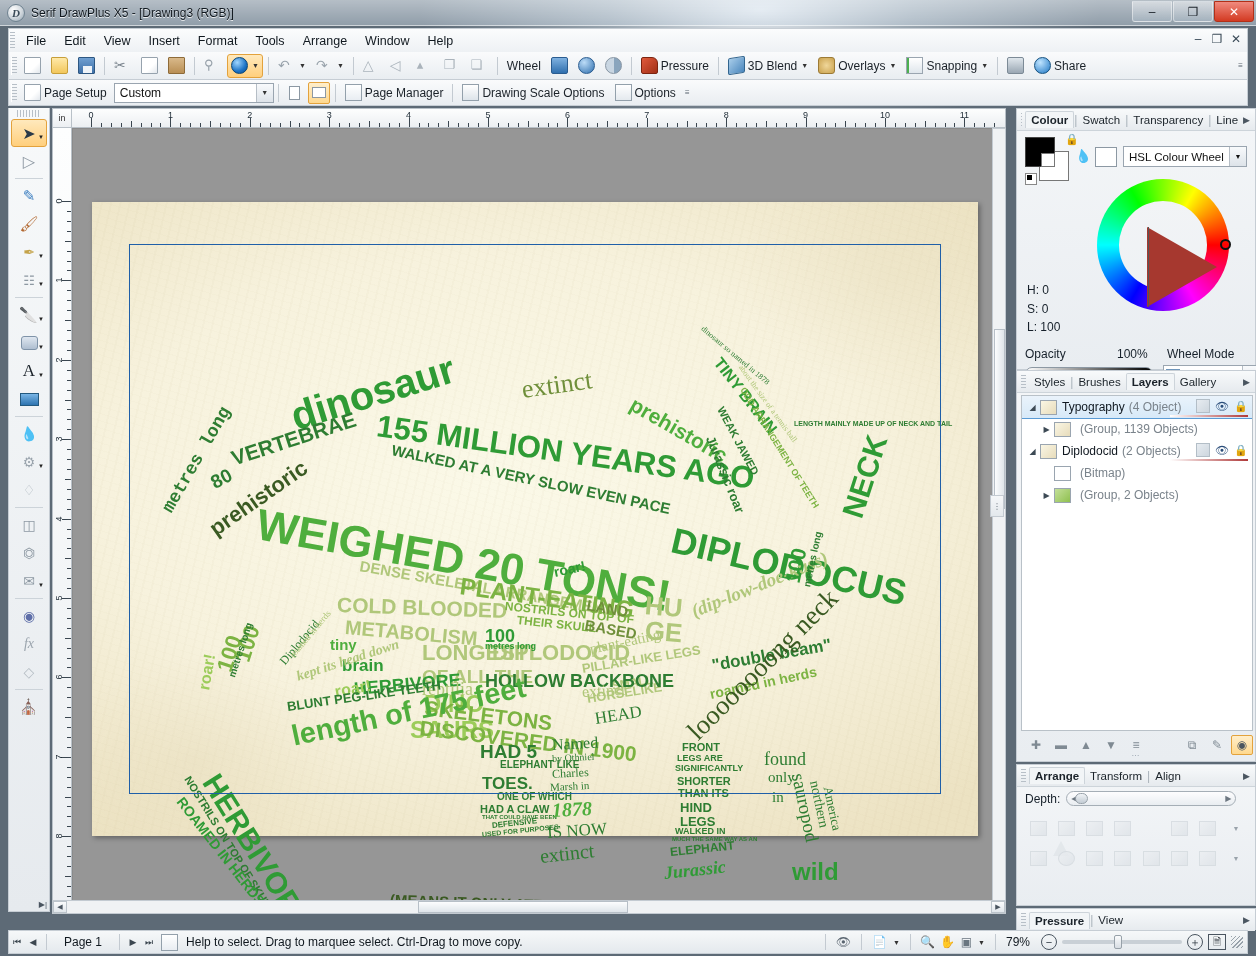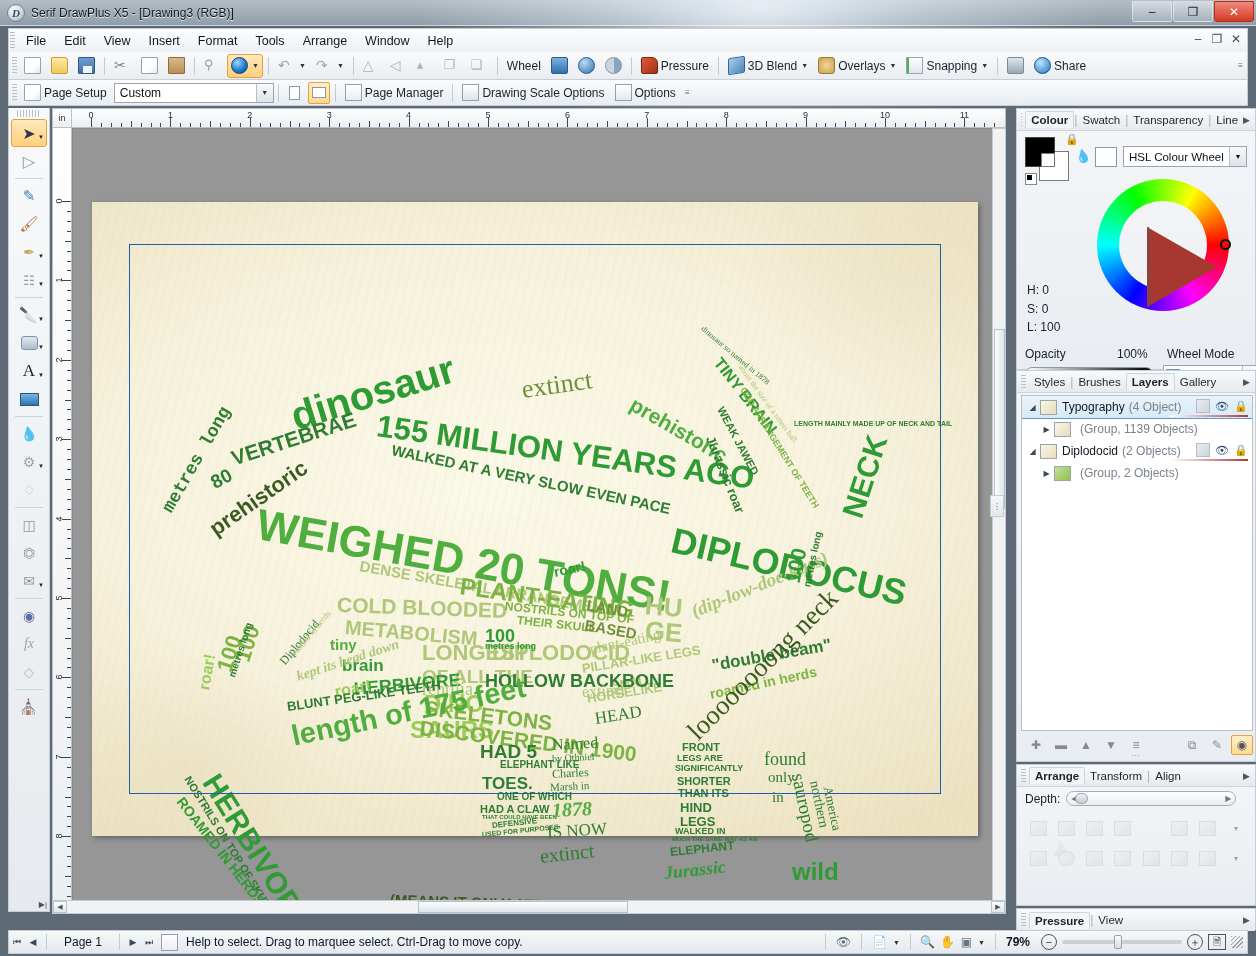--- a/index.html
+++ b/index.html
@@ -987,20 +987,25 @@
             <span class="layer-thumb paper"></span>
             <span class="layer-name">Diplodocid</span>
             <span class="layer-count">(2 Objects)</span>
             <span class="layer-ctrls">
               <span class="ctl boxg"></span>
               <span class="ctl eye">👁</span>
               <span class="ctl lock">🔒</span>
             </span>
             <span class="layer-underline"></span>
           </div>
+          <div class="layer-row indent2">
+            <span class="tri-toggle"></span>
+            <span class="layer-thumb blank"></span>
+            <span class="layer-count">(Bitmap)</span>
+          </div>
           <div class="layer-row indent1">
             <span class="tri-toggle">▶</span>
             <span class="layer-thumb green"></span>
             <span class="layer-count">(Group, 2 Objects)</span>
           </div>
         </div>
       <div class="layer-btnbar" id="layer-btnbar">
           <span class="lbtn">✚</span>
           <span class="lbtn">▬</span>
           <span class="lbtn">▲</span>
@@ -1108,21 +1113,21 @@
         <span style="font-size:12px;color:#5a6570;">👁</span>
         <span class="sb-sep"></span>
         <span style="font-size:12px;">📄</span>
         <span class="caret">▼</span>
         <span class="sb-sep"></span>
         <span style="font-size:12px;color:#3c5a78;">🔍</span>
         <span style="font-size:12px;color:#d8a060;">✋</span>
         <span style="font-size:12px;color:#6a7680;">▣</span>
         <span class="caret">▼</span>
         <span class="sb-sep"></span>
-        <span style="min-width:30px;font-weight:bold;">79%</span>
+        <span style="min-width:30px;">79%</span>
         <span class="zoom-circ">−</span>
         <span class="zoom-slider">
             <span class="zoom-knob"></span>
           </span>
         <span class="zoom-circ">＋</span>
         <span style="width:18px;height:16px;border:1.5px solid #4a5560;display:flex;align-items:center;justify-content:center;font-size:10px;">🗎</span>
         <span class="resize-grip"></span>
       </span>
     </div>
 

